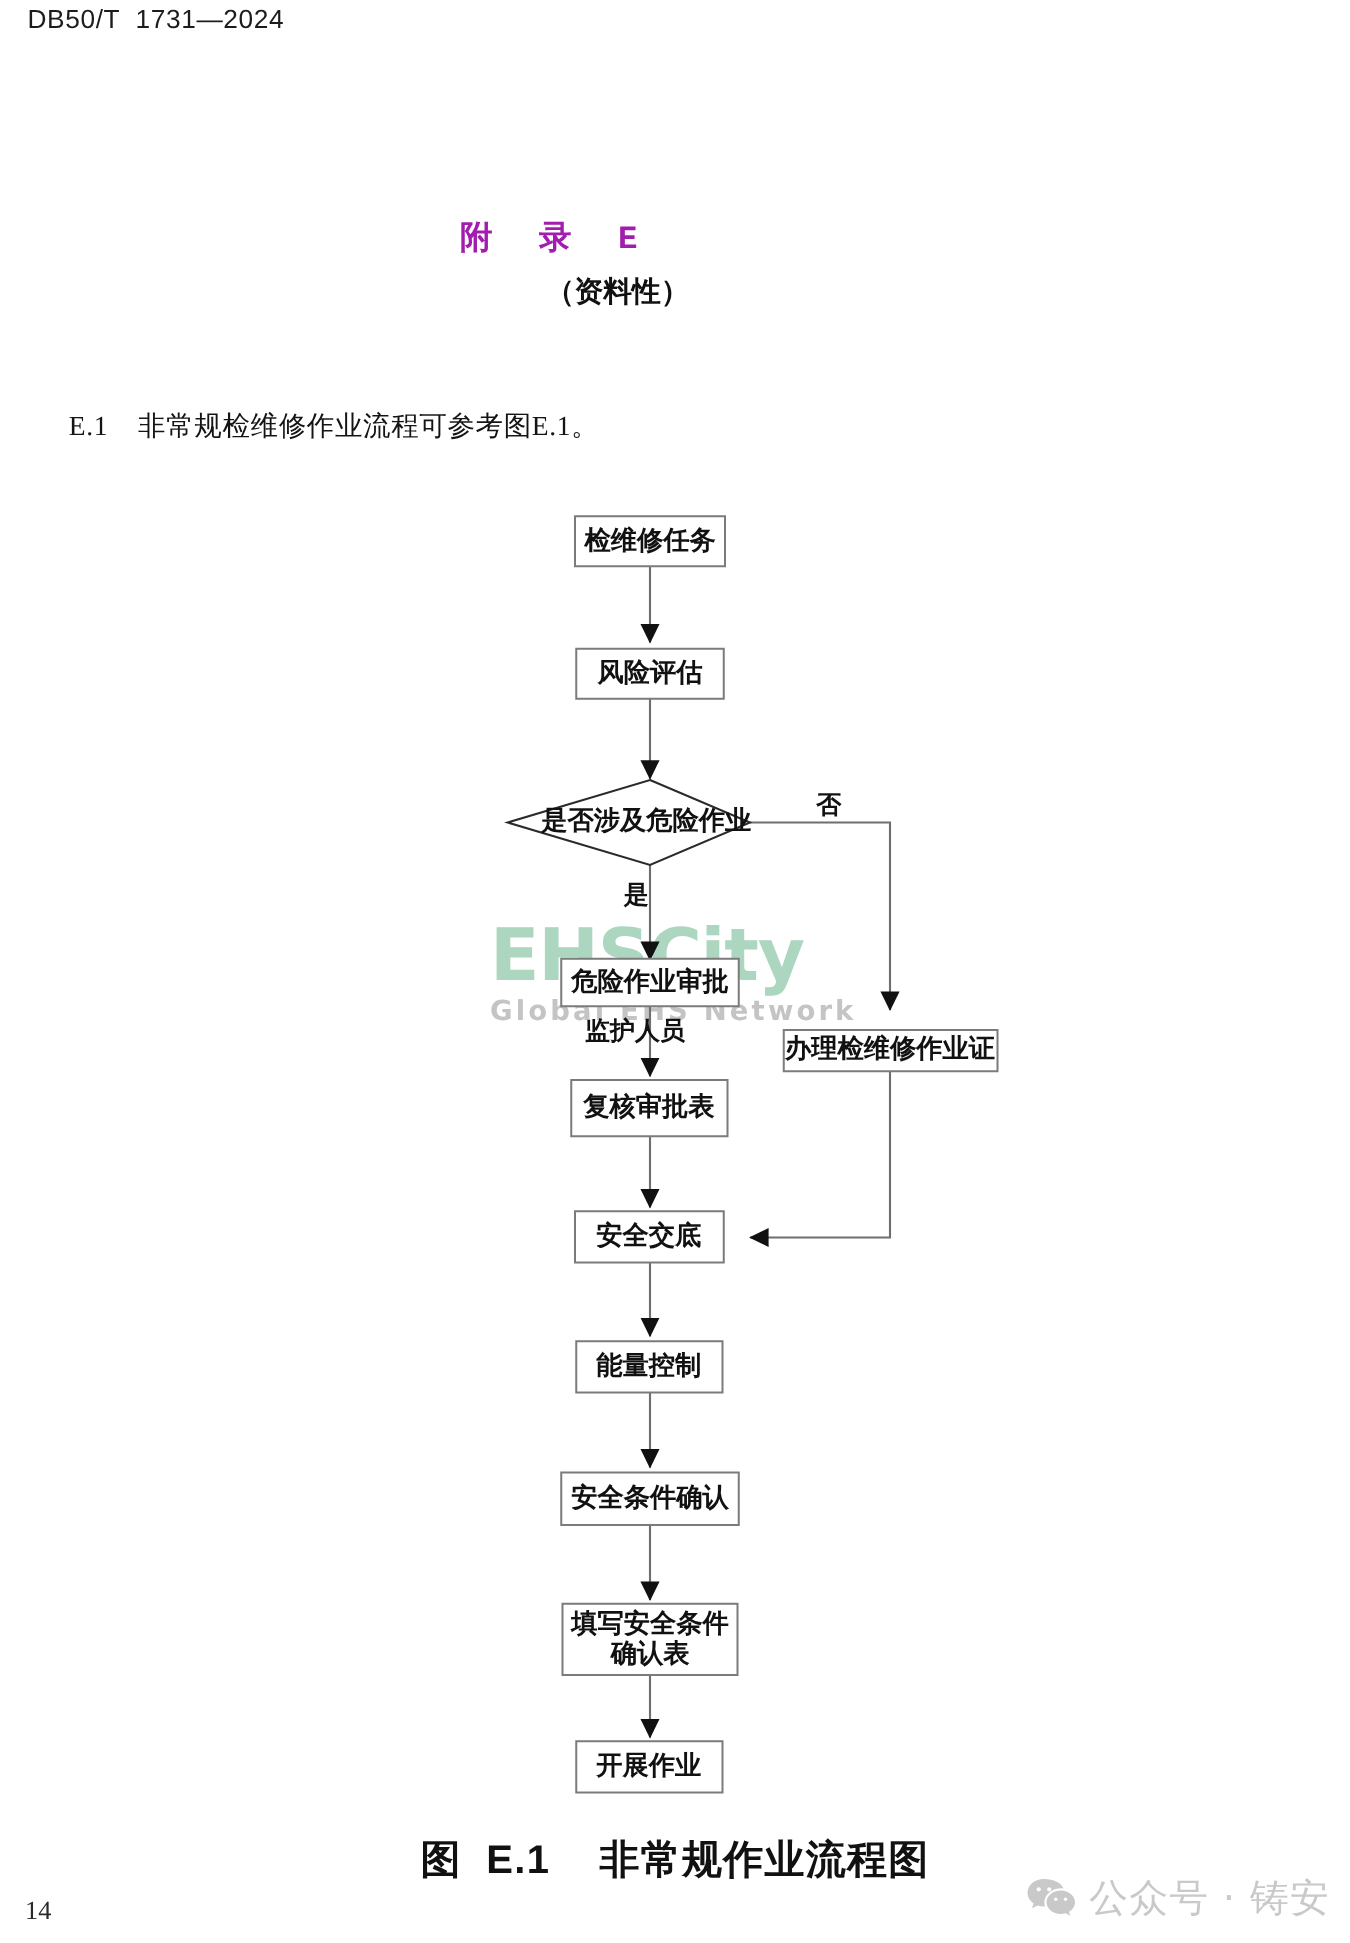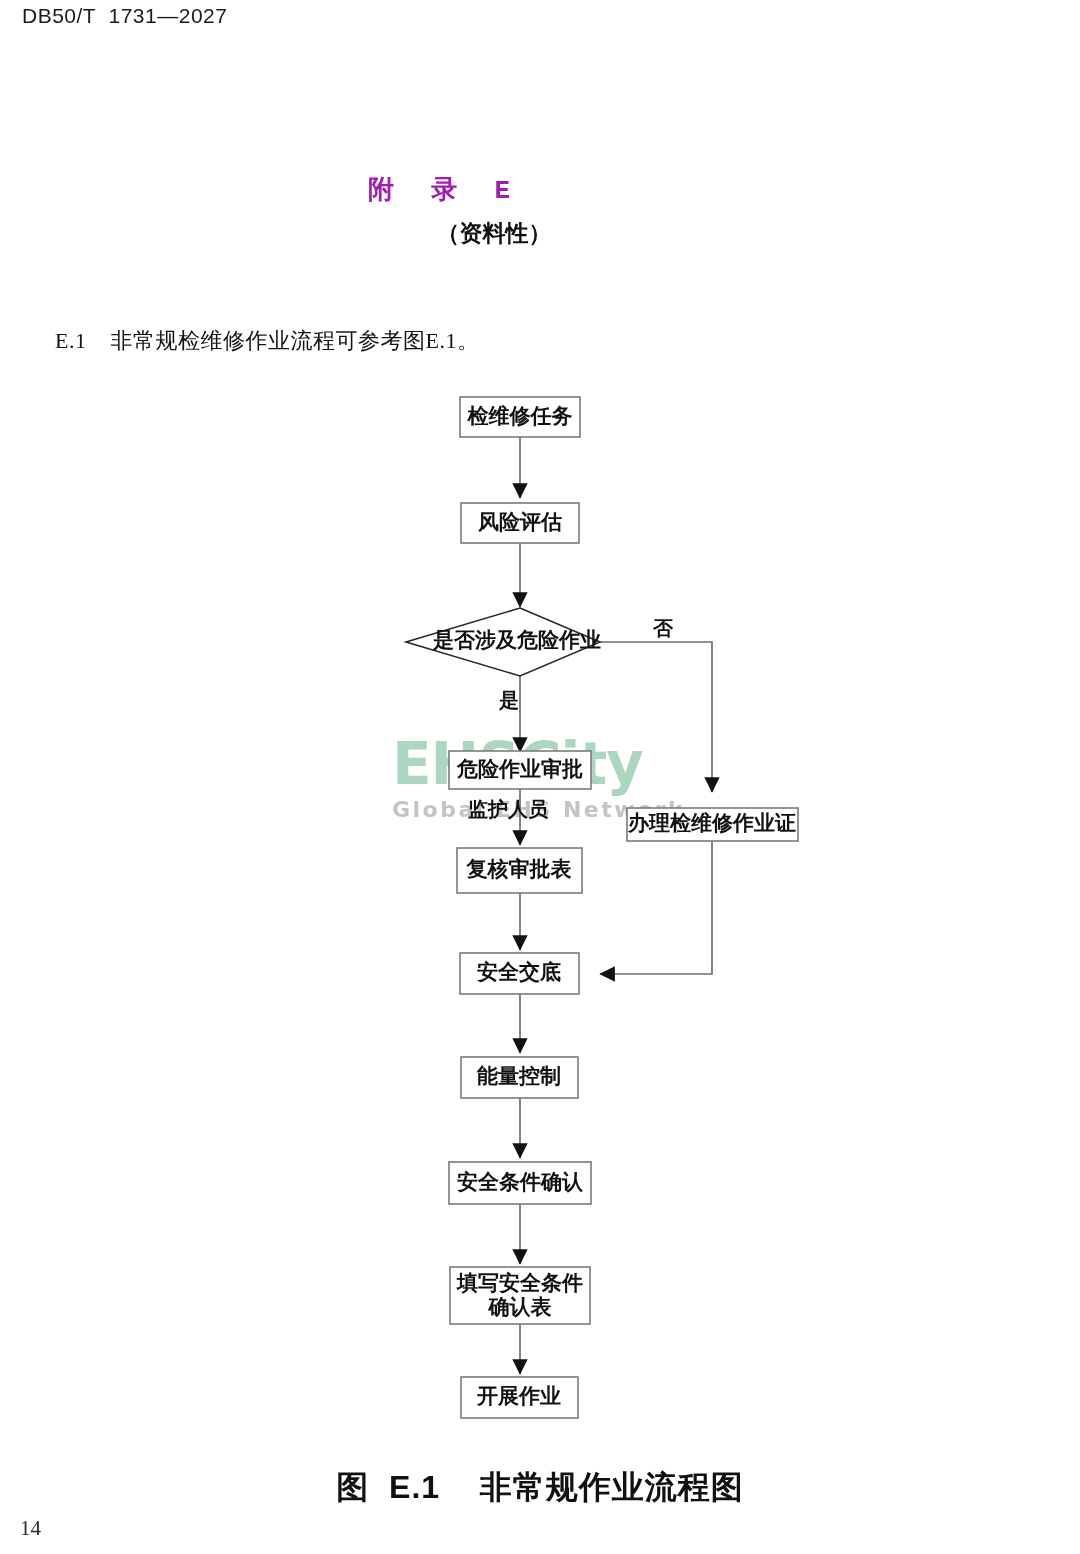--- a/index.html
+++ b/index.html
@@ -77,21 +77,21 @@
     font-size: 22px;
     letter-spacing: 0.5px;
     white-space: pre;
     color: #141414;
   }
 
   
   #figure {
     position: absolute;
     left: 0;
-    top: 380px;
+    top: 396px;
     width: 900px;
     height: 1080px;
   }
   #figure svg { display: block; }
 
   .fc-box-text {
     font-family: "Liberation Serif", "DejaVu Serif", serif;
     font-size: 21px;
     font-weight: bold;
     fill: #111111;
@@ -199,21 +199,21 @@
     color: #c9c9c9;
     white-space: pre;
   }
   .wechat-icon { display: block; }
 </style>
 </head>
 <body>
 
 <div id="page">
 
-  <div class="doc-header">DB50/T  1731—2027</div>
+  <div class="doc-header">DB50/T  1731—2024</div>
 
   <div class="annex-title">附  录  E</div>
   <div class="annex-sub">（资料性）</div>
 
   <div class="clause">E.1    非常规检维修作业流程可参考图E.1。</div>
 
   <div class="watermark">
     <div class="wm-main">EHSCity</div>
     <div class="wm-sub">Global EHS Network</div>
   </div>
@@ -308,14 +308,27 @@
         <rect class="fc-rect" x="461" y="997" width="117" height="41"></rect>
         <text class="fc-box-text" x="519" y="1018">开展作业</text>
       </g>
     </svg>
   </div>
 
   <div class="fig-caption">图  E.1    非常规作业流程图</div>
 
   <div class="page-number">14</div>
 
+  <div class="wechat-credit">
+    <span class="wechat-icon-wrap">
+      <svg class="wechat-icon" width="40" height="34" viewBox="0 0 40 34" xmlns="http://www.w3.org/2000/svg">
+        <path d="M14.2 1.2C6.9 1.2 1 6.1 1 12.1c0 3.4 1.9 6.5 4.9 8.5l-1.3 4 4.5-2.3c1.6.5 3.3.8 5.1.8h.8c-.3-1-.5-2-.5-3.1 0-6.3 6.1-11.4 13.7-11.4.5 0 1 0 1.5.1C28.4 4.4 21.9 1.2 14.2 1.2z" fill="#c9c9c9"></path>
+        <path d="M39 19.7c0-5.2-5.1-9.4-11.4-9.4S16.2 14.5 16.2 19.7s5.1 9.4 11.4 9.4c1.3 0 2.6-.2 3.8-.5l3.8 2-1-3.3c3-1.7 4.8-4.5 4.8-7.6z" fill="#c9c9c9"></path>
+        <circle cx="10" cy="9.4" r="1.7" fill="#ffffff"></circle>
+        <circle cx="18.4" cy="9.4" r="1.7" fill="#ffffff"></circle>
+        <circle cx="23.6" cy="17.4" r="1.4" fill="#ffffff"></circle>
+        <circle cx="31.4" cy="17.4" r="1.4" fill="#ffffff"></circle>
+      </svg>
+    </span>
+    <span class="wc-label">公众号 · 铸安</span>
+  </div>
 
 </div>
 
 </body></html>

